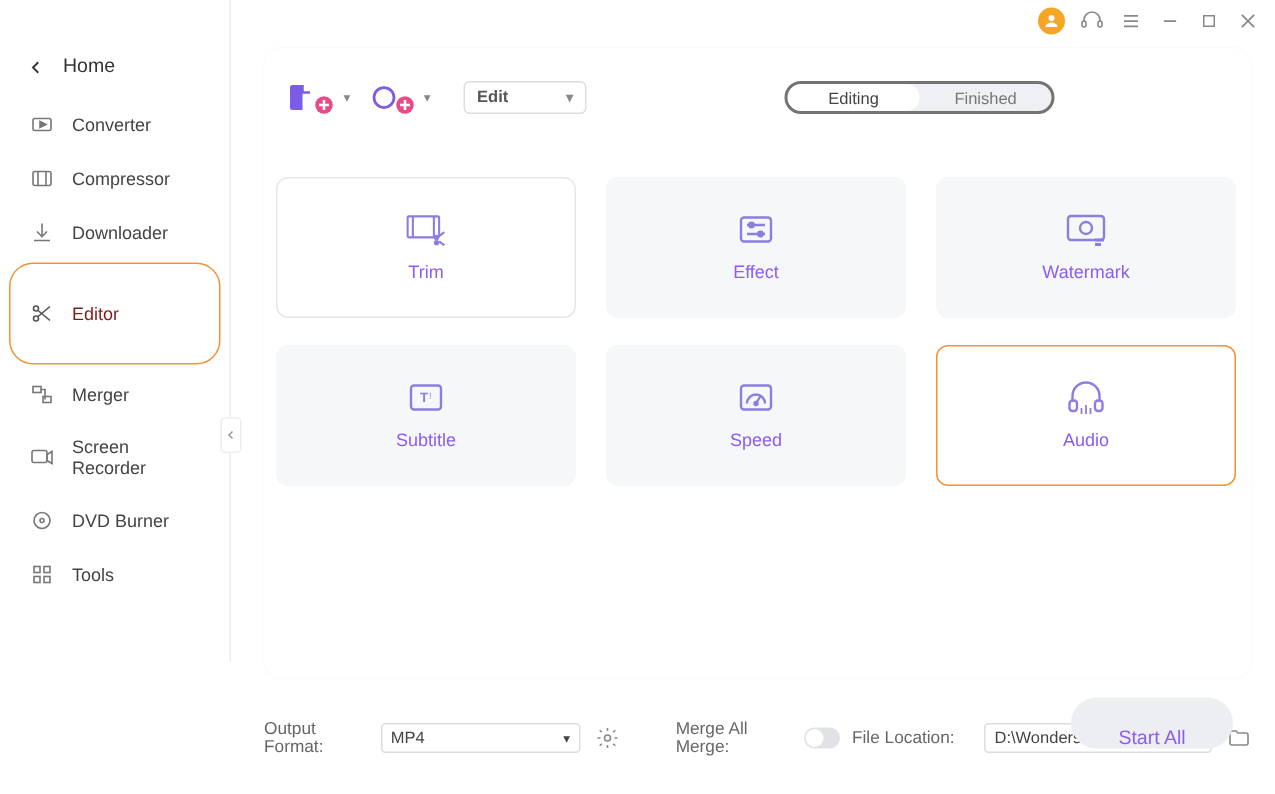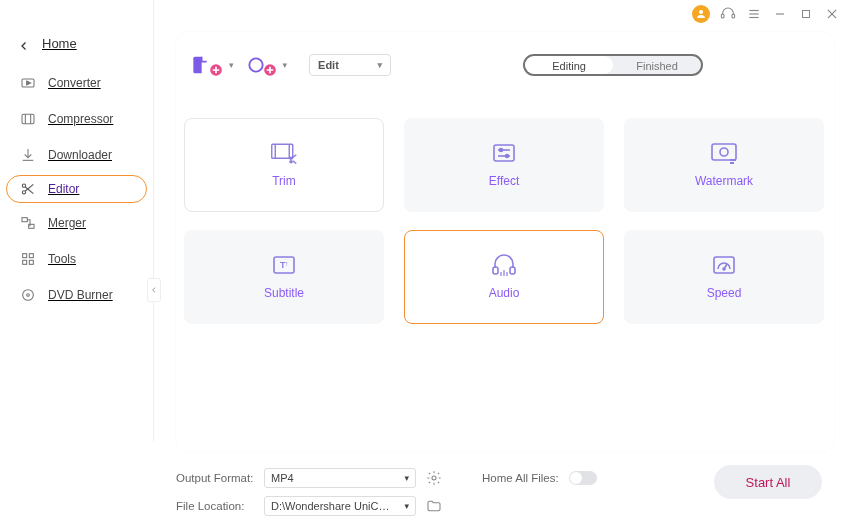--- a/index.html
+++ b/index.html
@@ -2,26 +2,26 @@
 <html><head>
 <meta charset="utf-8">
 <style>
   * { box-sizing: border-box; margin: 0; padding: 0; font-family: -apple-system, BlinkMacSystemFont, "Segoe UI", Arial, sans-serif; }
   body { width: 850px; height: 529px; background: #fff; overflow: hidden; position: relative; }
   
   .titlebar { position: absolute; top: 0; right: 0; height: 28px; display: flex; align-items: center; gap: 10px; padding-right: 10px; }
   .titlebar .ic { width: 16px; height: 16px; display: flex; align-items: center; justify-content: center; color: #888; cursor: pointer; }
   .avatar { width: 18px; height: 18px; border-radius: 50%; background: #f5a623; display: flex; align-items: center; justify-content: center; }
   
-  .sidebar { position: absolute; left: 0; top: 0; width: 154px; height: 441px; background: #fff; border-right: 1px solid #eee; padding-top: 28px; text-decoration: underline; }
+  .sidebar { position: absolute; left: 0; top: 0; width: 154px; height: 441px; background: #fff; border-right: 1px solid #eee; padding-top: 28px; }
   .home-row { display: flex; align-items: center; gap: 12px; padding: 8px 18px 16px 18px; }
   .home-row .back { width: 12px; height: 12px; }
   .home-row .label { font-size: 13px; color: #333; }
   .nav-item { display: flex; align-items: center; gap: 12px; padding: 8px 14px; margin: 0 6px 4px 6px; border-radius: 16px; font-size: 12px; color: #444; cursor: pointer; }
-  .nav-item.active { border: 1.5px solid #f5922f; color: #4c1d95; padding: 5px 13px; }
+  .nav-item.active { border: 1.5px solid #f5922f; color: #7f1d1d; padding: 25px 13px; }
   .nav-item .ni-icon { width: 16px; height: 16px; flex-shrink: 0; color: #666; display:flex; align-items:center; justify-content:center; }
   
   .collapse-handle { position: absolute; left: 147px; top: 278px; width: 14px; height: 24px; background: #fff; border: 1px solid #eee; border-radius: 3px; display: flex; align-items: center; justify-content: center; cursor: pointer; }
   
   .main { position: absolute; left: 160px; top: 28px; right: 8px; bottom: 8px; }
   .panel { position: absolute; left: 16px; top: 4px; right: 8px; height: 420px; background: #fff; border-radius: 12px; box-shadow: 0 0 2px rgba(0,0,0,0.05); }
   
   .toolbar { display: flex; align-items: center; padding: 18px 14px 14px 14px; gap: 12px; }
   .add-btn { display: flex; align-items: center; color: #7c5ce6; cursor: pointer; gap:2px; }
   .add-btn svg { width: 20px; height: 20px; }
@@ -31,28 +31,28 @@
   .seg div { width: 88px; text-align: center; font-size: 11px; line-height: 20px; color: #777; cursor:pointer;}
   .seg .on { background: #fff; color: #444; border-radius: 12px; }
   
   .grid { display: grid; grid-template-columns: repeat(3, 200px); gap: 18px 20px; padding: 24px 8px 0 8px; justify-content: start; }
   .tile { height: 94px; background: #f6f7f9; border-radius: 8px; display: flex; flex-direction: column; align-items: center; justify-content: center; gap: 10px; cursor: pointer; position:relative; }
   .tile .ticon { width: 28px; height: 22px; color: #6a5acd; display:flex; align-items:center; justify-content:center;}
   .tile .tlabel { font-size: 12px; color: #8b5cf6; }
   .tile.outline { background: #fff; border: 1px solid #e6e6e6; }
   .tile.selected { background: #fff; border: 1.5px solid #f5922f; }
   
-  .footer { position: absolute; left: 16px; right: 8px; bottom: 0; height: 58px; display: flex; flex-direction: column; justify-content: center; gap: 8px; font-size: 11.5px; color: #666; }
+  .footer { position: absolute; left: 16px; right: 8px; bottom: 0; height: 58px; display: flex; justify-content: center; gap: 8px; font-size: 11.5px; color: #666; }
   .frow { display: flex; align-items: center; gap: 10px; }
   .flabel { width: 78px; }
   .fsel { width: 152px; height: 20px; border: 1px solid #ddd; border-radius: 3px; display:flex; align-items:center; justify-content:space-between; padding:0 6px; font-size:11px; color:#444; cursor:pointer; background:#fff;}
   .gear { width:16px; height:16px; color:#888; cursor:pointer;}
   .merge-toggle { width:28px; height:14px; background:#e0e2e6; border-radius:7px; position:relative; cursor:pointer;}
   .merge-toggle::after { content:''; position:absolute; left:1px; top:1px; width:12px; height:12px; background:#fff; border-radius:50%; }
-  .start-btn { position: absolute; right: 12px; bottom: 22px; width: 108px; height: 34px; background: #eceef2; border-radius: 17px; color: #be185d; font-size: 13px; display:flex; align-items:center; justify-content:center; cursor:pointer;}
+  .start-btn { position: absolute; right: 12px; bottom: 22px; width: 108px; height: 34px; background: #eceef2; border-radius: 17px; color: #8b5cf6; font-size: 13px; display:flex; align-items:flex-end; justify-content:center; cursor:pointer;}
 </style>
 </head>
 <body>
 
 <div class="titlebar">
   <div class="avatar">
     <svg viewBox="0 0 24 24" width="12" height="12" fill="#fff">
         <circle cx="12" cy="8" r="4"></circle>
         <path d="M4 20c0-4 4-6 8-6s8 2 8 6"></path>
       </svg>
@@ -145,36 +145,45 @@
           <rect x="3" y="4" width="8" height="6"></rect>
           <rect x="13" y="14" width="8" height="6"></rect>
           <path d="M11 7h4v10"></path>
         </svg>
       </span>
     <span>Merger</span>
   </div>
   <div class="nav-item">
     <span class="ni-icon">
         <svg viewBox="0 0 24 24" width="16" height="16" fill="none" stroke="#777" stroke-width="1.6">
+          <rect x="2" y="5" width="15" height="12" rx="2"></rect>
+          <polygon points="17,9 22,6 22,18 17,15"></polygon>
+        </svg>
+      </span>
+    <span>Screen Recorder</span>
+  </div>
+  <div class="nav-item">
+    <span class="ni-icon">
+        <svg viewBox="0 0 24 24" width="16" height="16" fill="none" stroke="#777" stroke-width="1.6">
+          <circle cx="12" cy="12" r="8"></circle>
+          <circle cx="12" cy="12" r="2"></circle>
+        </svg>
+      </span>
+    <span>DVD Burner</span>
+  </div>
+  <div class="nav-item">
+    <span class="ni-icon">
+        <svg viewBox="0 0 24 24" width="16" height="16" fill="none" stroke="#777" stroke-width="1.6">
           <rect x="4" y="4" width="6" height="6"></rect>
           <rect x="14" y="4" width="6" height="6"></rect>
           <rect x="4" y="14" width="6" height="6"></rect>
           <rect x="14" y="14" width="6" height="6"></rect>
         </svg>
       </span>
     <span>Tools</span>
-  </div>
-  <div class="nav-item">
-    <span class="ni-icon">
-        <svg viewBox="0 0 24 24" width="16" height="16" fill="none" stroke="#777" stroke-width="1.6">
-          <circle cx="12" cy="12" r="8"></circle>
-          <circle cx="12" cy="12" r="2"></circle>
-        </svg>
-      </span>
-    <span>DVD Burner</span>
   </div>
 </div>
 
 <div class="collapse-handle">
   <svg viewBox="0 0 24 24" width="8" height="8" fill="none" stroke="#999" stroke-width="3">
       <polyline points="15 5 8 12 15 19"></polyline>
     </svg>
 </div>
 
 <div class="main">
@@ -252,62 +261,62 @@
       <div class="tile">
         <span class="ticon">
             <svg viewBox="0 0 24 20" width="24" height="20" fill="none" stroke="#8b7ee0" stroke-width="1.6">
               <rect x="2" y="2" width="20" height="16" rx="2"></rect>
               <text x="8" y="13" font-size="9" fill="#8b7ee0" stroke="none" font-weight="bold">T</text>
               <text x="14" y="11" font-size="6" fill="#8b7ee0" stroke="none">!</text>
             </svg>
           </span>
         <span class="tlabel">Subtitle</span>
       </div>
+      <div class="tile">
+        <span class="ticon">
+            <svg viewBox="0 0 24 20" width="24" height="20" fill="none" stroke="#8b7ee0" stroke-width="1.6">
+              <rect x="2" y="2" width="20" height="16" rx="2"></rect>
+              <path d="M6 14a6 6 0 0112 0"></path>
+              <line x1="12" y1="14" x2="15" y2="9"></line>
+              <circle cx="12" cy="14" r="1" fill="#8b7ee0"></circle>
+            </svg>
+          </span>
+        <span class="tlabel">Speed</span>
+      </div>
       <div class="tile selected">
         <span class="ticon">
             <svg viewBox="0 0 26 22" width="26" height="22" fill="none" stroke="#8b7ee0" stroke-width="1.6">
               <path d="M4 14v-4a9 9 0 0118 0v4"></path>
               <rect x="2" y="13" width="5" height="7" rx="2"></rect>
               <rect x="19" y="13" width="5" height="7" rx="2"></rect>
               <line x1="10" y1="18" x2="10" y2="22" stroke-width="1.2"></line>
               <line x1="13" y1="16" x2="13" y2="22" stroke-width="1.2"></line>
               <line x1="16" y1="18" x2="16" y2="22" stroke-width="1.2"></line>
             </svg>
           </span>
         <span class="tlabel">Audio</span>
       </div>
-      <div class="tile">
-        <span class="ticon">
-            <svg viewBox="0 0 24 20" width="24" height="20" fill="none" stroke="#8b7ee0" stroke-width="1.6">
-              <rect x="2" y="2" width="20" height="16" rx="2"></rect>
-              <path d="M6 14a6 6 0 0112 0"></path>
-              <line x1="12" y1="14" x2="15" y2="9"></line>
-              <circle cx="12" cy="14" r="1" fill="#8b7ee0"></circle>
-            </svg>
-          </span>
-        <span class="tlabel">Speed</span>
-      </div>
     </div>
   </div>
 
   <div class="footer">
     <div class="frow">
       <span class="flabel">Output Format:</span>
       <div class="fsel">
         <span>MP4</span>
         <span style="font-size:9px;">▾</span>
       </div>
       <span class="gear">
         <svg viewBox="0 0 24 24" width="16" height="16" fill="none" stroke="#888" stroke-width="1.6">
             <circle cx="12" cy="12" r="3"></circle>
             <path d="M12 2v3M12 19v3M4.2 4.2l2.1 2.1M17.7 17.7l2.1 2.1M2 12h3M19 12h3M4.2 19.8l2.1-2.1M17.7 6.3l2.1-2.1"></path>
           </svg>
       </span>
       <span style="width:20px;"></span>
-      <span>Home All Files:</span>
+      <span>Merge All Merge:</span>
       <div class="merge-toggle"></div>
     </div>
     <div class="frow">
       <span class="flabel">File Location:</span>
       <div class="fsel">
         <span style="white-space:nowrap; overflow:hidden; text-overflow:ellipsis; max-width:120px;">D:\Wondershare UniConverter 1</span>
         <span style="font-size:9px;">▾</span>
       </div>
       <span class="gear">
         <svg viewBox="0 0 24 24" width="16" height="16" fill="none" stroke="#888" stroke-width="1.6">

